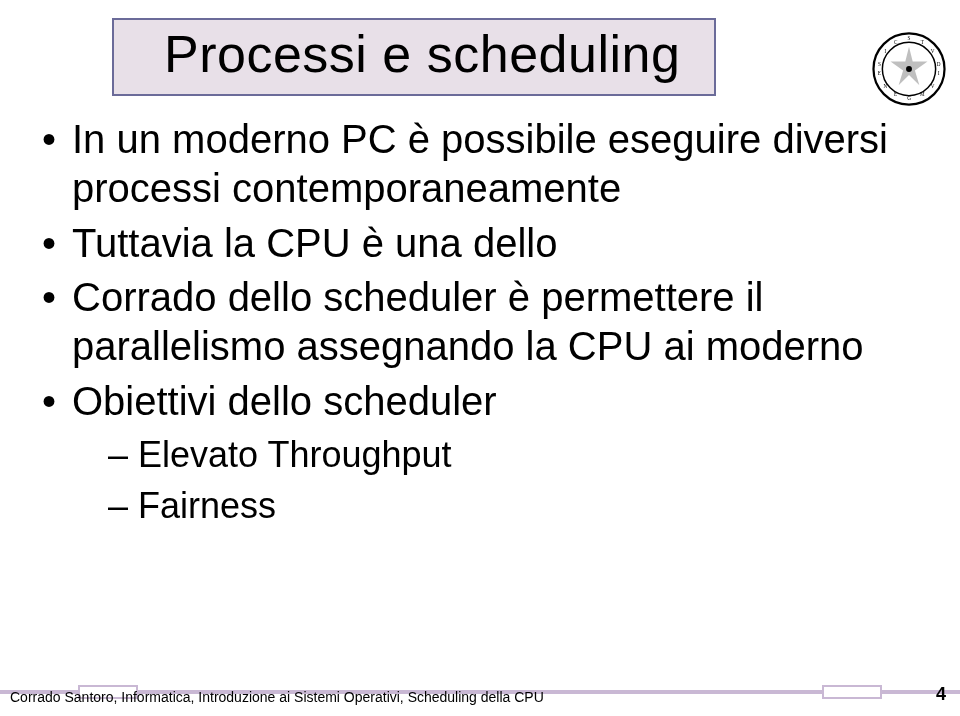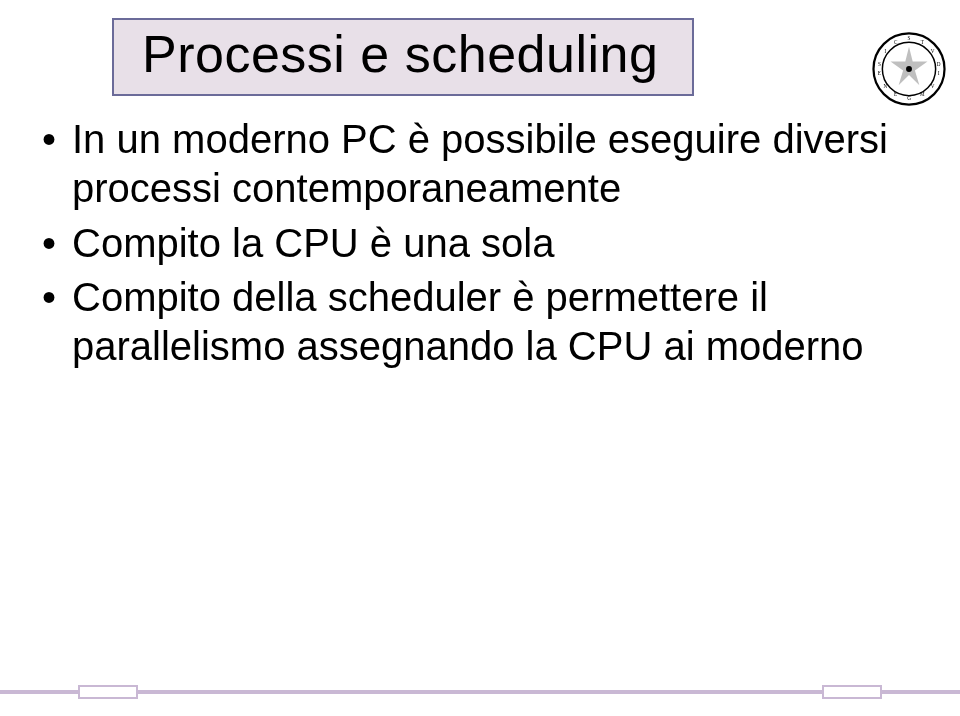--- a/index.html
+++ b/index.html
@@ -22,21 +22,21 @@
     top: 18px;
     left: 0;
     width: 960px;
     display: flex;
     align-items: flex-start;
   }
   .title-box {
     margin-left: 112px;
     border: 2px solid #6b6b99;
     background: #e8e0e8;
-    padding: 4px 34px 10px 28px;
+    padding: 4px 34px 10px 50px;
   }
   .title-text {
     font-size: 52px;
     color: #000000;
     font-weight: 400;
     letter-spacing: 0.5px;
   }
   .seal {
     position: absolute;
     top: 14px;
@@ -168,25 +168,35 @@
           <text x="18" y="28" text-anchor="middle">I</text>
           <text x="32" y="16" text-anchor="middle">C</text>
         </g>
       </svg>
     </div>
   </div>
 
   <div class="content">
     <ul class="bullets">
       <li><span>In un moderno PC è possibile eseguire diversi processi </span><span class="bold">contemporaneamente</span><span></span></li>
-      <li><span>Compito la CPU è una sola</span><span class="bold"></span><span></span></li>
-      <li><span>Compito della </span><span class="bold">scheduler</span><span> è permettere il parallelismo assegnando la CPU ai moderno</span></li>
+      <li><span>Tuttavia la CPU è una dello</span><span class="bold"></span><span></span></li>
+      <li><span>Corrado dello </span><span class="bold">scheduler</span><span> è permettere il parallelismo assegnando la CPU ai moderno</span></li>
+      <li><span>Obiettivi dello </span><span class="bold">scheduler</span><span></span>
+        <ul class="sub">
+          <li><span></span><span class="bold">Elevato Throughput</span><span></span></li>
+          <li><span></span><span class="bold">Fairness</span><span></span></li>
+        </ul>
+      </li>
     </ul>
   </div>
 
   <div class="footer-bar">
     <div class="bar-line"></div>
     <div class="bar-box left"></div>
     <div class="bar-box right"></div>
   </div>
 
+  <div class="footer">
+    <div class="footer-text">Corrado Santoro, Informatica, Introduzione ai Sistemi Operativi, Scheduling della CPU</div>
+    <div class="page-num">4</div>
+  </div>
 
 </div>
 
 </body></html>

